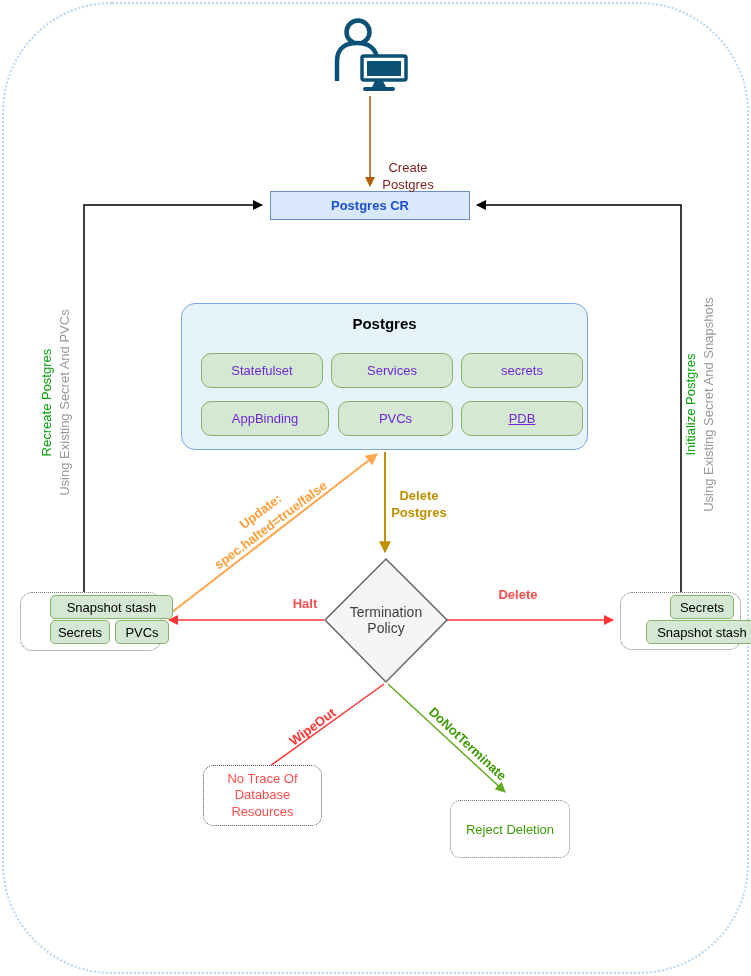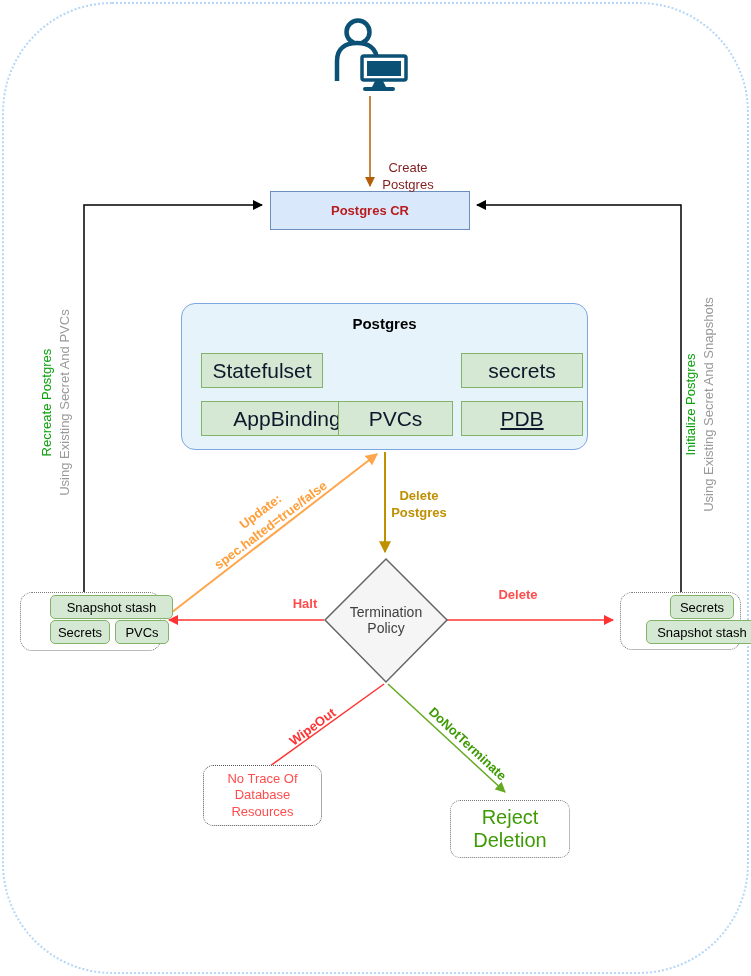--- a/index.html
+++ b/index.html
@@ -10,40 +10,40 @@
   .outer-border{
     position:absolute;left:2px;top:2px;right:2px;bottom:2px;
     border:2px dotted #b5d7f7;border-radius:110px;pointer-events:none;z-index:0;
   }
   svg.edges{position:absolute;left:0;top:0;z-index:1;}
   .node,.label{position:absolute;z-index:2;box-sizing:border-box;}
   .pre{white-space:pre-line;}
   .center{display:flex;align-items:center;justify-content:center;text-align:center;}
 
   .postgres-cr{
-    left:270px;top:191px;width:200px;height:39px;
+    left:270px;top:191px;width:200px;height:29px;
     background:#dae8fc;border:1px solid #6c8ebf;
-    font-weight:bold;font-size:13px;color:#b91c1c;
+    font-weight:bold;font-size:13px;color:#1d4ed8;
   }
   .group{
     left:181px;top:303px;width:407px;height:147px;
     background:#e6f3fb;border:1px solid #7ea6e0;border-radius:14px;
   }
   .group-title{
     position:absolute;left:0;top:11px;width:100%;text-align:center;
     font-weight:bold;font-size:15px;color:#000;
   }
   .comp{
-    position:absolute;background:#d5e8d4;border:1px solid #82b366;border-radius:0;
-    font-size:21px;color:#0f172a;
+    position:absolute;background:#d5e8d4;border:1px solid #82b366;border-radius:10px;
+    font-size:13px;color:#6d28d9;
   }
   .comp.c0{left:19px;top:49px;width:120px;height:33px;}
   .comp.c1{left:149px;top:49px;width:120px;height:33px;}
   .comp.c2{left:279px;top:49px;width:120px;height:33px;}
-  .comp.c3{left:19px;top:97px;width:126px;height:33px;padding-left:22px;}
+  .comp.c3{left:19px;top:97px;width:126px;height:33px;}
   .comp.c4{left:156px;top:97px;width:113px;height:33px;}
   .comp.c5{left:279px;top:97px;width:120px;height:33px;text-decoration:underline;}
 
   .dotted-box{
     background:#ffffff;border:1px dotted #777;border-radius:12px;
   }
   .halt-box{left:20px;top:592px;width:141px;height:59px;}
   .delete-box{left:620px;top:592px;width:121px;height:58px;}
   .chip{
     position:absolute;background:#d5e8d4;border:1px solid #82b366;border-radius:5px;
@@ -56,21 +56,21 @@
   .delete-box .i1{left:5px;top:27px;width:110px;height:22px;}
 
   .wipeout-box{
     left:203px;top:765px;width:119px;height:61px;
     border:1px dotted #555;border-radius:10px;background:#fff;
     color:#ff4d4d;font-size:13px;line-height:1.25;
   }
   .reject-box{
     left:450px;top:800px;width:120px;height:58px;
     border:1px dotted #777;border-radius:10px;background:#fff;
-    color:#3e9b05;font-size:20px;
+    color:#3e9b05;font-size:13px;
   }
 
   .diamond-text{
     left:326px;top:592px;width:120px;height:56px;
     font-size:14px;color:#404040;z-index:3;
   }
 
   .edge-label{position:absolute;z-index:3;font-size:13px;line-height:1.3;text-align:center;}
   .create-label{left:380px;top:128px;width:56px;color:#7f1d1d;margin-top:32px;}
   .update-label{
@@ -138,20 +138,21 @@
     <line x1="388" y1="684" x2="505" y2="792" stroke="#66aa22" stroke-width="1.5" marker-end="url(#ah-green)"></line>
 
     <polygon points="386,559 447,620 386,682 325,620" fill="#f5f5f5" stroke="#666666" stroke-width="1.5"></polygon>
   </svg>
 
   <div class="node postgres-cr center">Postgres CR</div>
 
   <div class="node group">
     <div class="group-title">Postgres</div>
     <div class="comp c0 center">Statefulset</div>
+    <div class="comp c1 center">Services</div>
     <div class="comp c2 center">secrets</div>
     <div class="comp c3 center">AppBinding</div>
     <div class="comp c4 center">PVCs</div>
     <div class="comp c5 center">PDB</div>
   </div>
 
   <div class="node diamond-text center pre">Termination
 Policy</div>
 
   <div class="node dotted-box halt-box">

